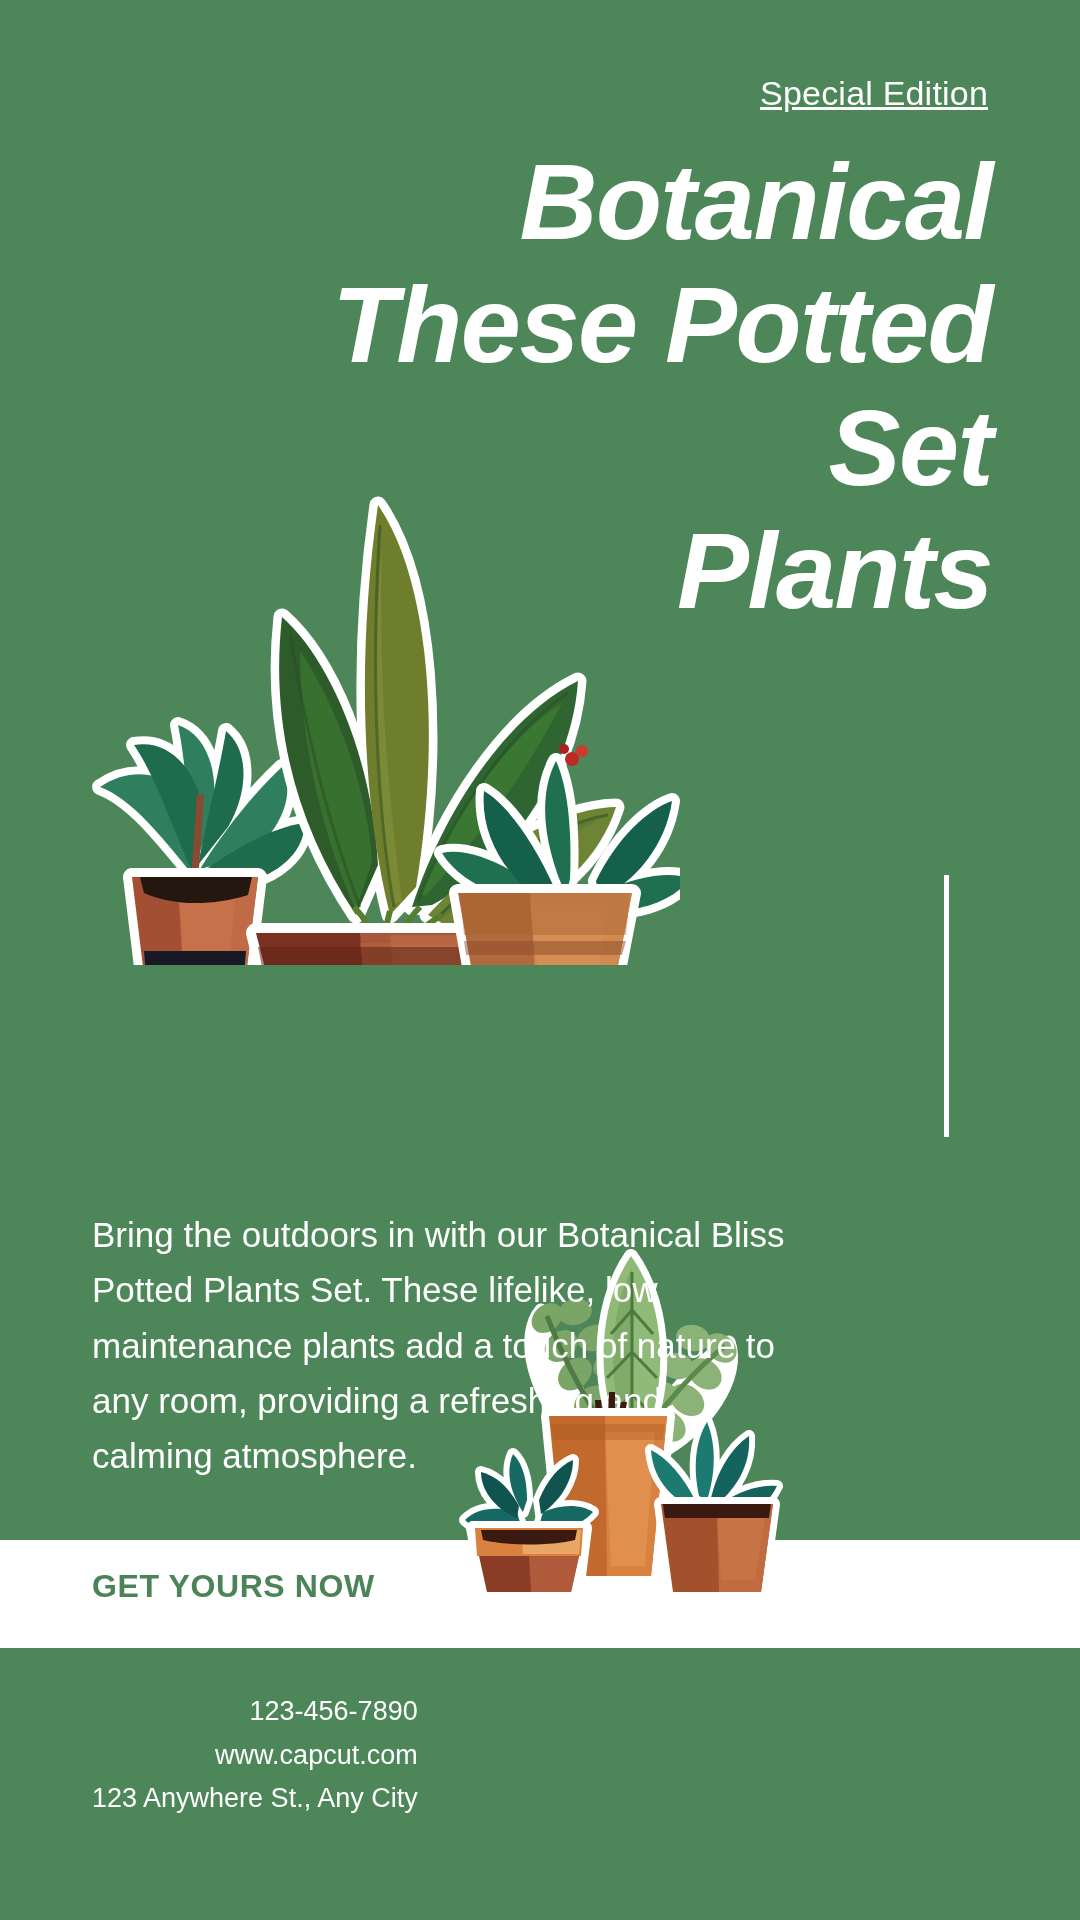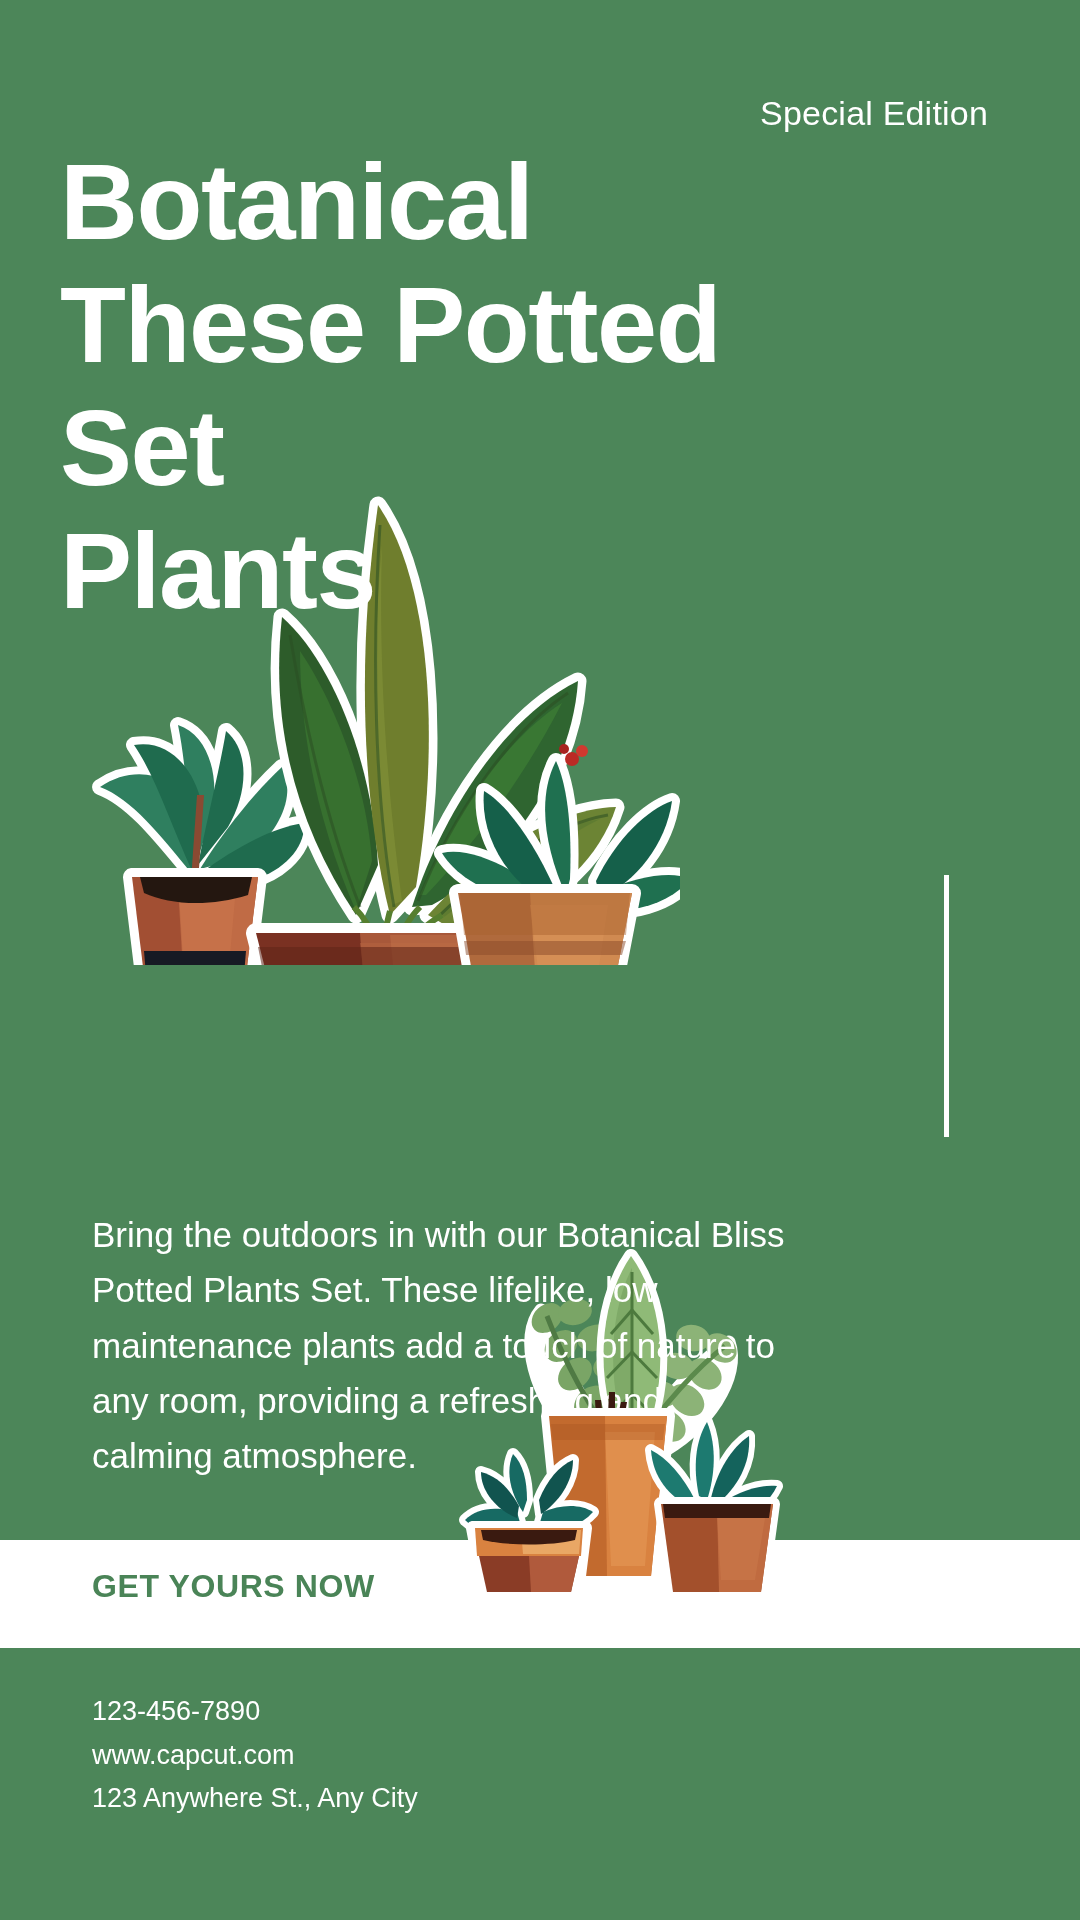--- a/index.html
+++ b/index.html
@@ -13,43 +13,45 @@
     height: 1920px;
     overflow: hidden;
     background: #4c8659;
     font-family: "Liberation Sans", sans-serif;
     -webkit-font-smoothing: antialiased;
   }
 
   
   .eyebrow {
     position: absolute;
-    top: 96px;
+    top: 76px;
     right: 92px;
     color: #ffffff;
     font-size: 34px;
     font-weight: 400;
     letter-spacing: 0.2px;
     line-height: 1;
     white-space: nowrap;
+    text-decoration: underline;
   }
 
   .headline {
     position: absolute;
     top: 140px;
     left: 60px;
     right: 88px;
-    text-align: left;
+    text-align: right;
     color: #ffffff;
     font-size: 108px;
     font-weight: 700;
     line-height: 1.14;
     letter-spacing: -1.5px;
     z-index: 6;
     pointer-events: none;
+    font-style: italic;
   }
   .headline .ln { display: block; }
 
   
   .vrule {
     position: absolute;
     left: 944px;
     top: 875px;
     width: 5px;
     height: 262px;
@@ -97,21 +99,21 @@
   .contact {
     position: absolute;
     left: 92px;
     top: 1690px;
     color: #ffffff;
     font-size: 27px;
     font-weight: 400;
     line-height: 1.62;
     z-index: 8;
   }
-  .contact div { white-space: nowrap; }
+  .contact div { white-space: nowrap; text-align: right; }
 
   
   .art {
     position: absolute;
     pointer-events: none;
   }
   #art-main  { left: 60px;  top: 395px;  width: 620px;  height: 570px; z-index: 5; }
   #art-bottom{ left: 455px; top: 1160px; width: 340px;  height: 340px; z-index: 3; }
   #art-bottom2{ left: 455px; top: 1380px; width: 340px; height: 300px; z-index: 9; }
 </style>

